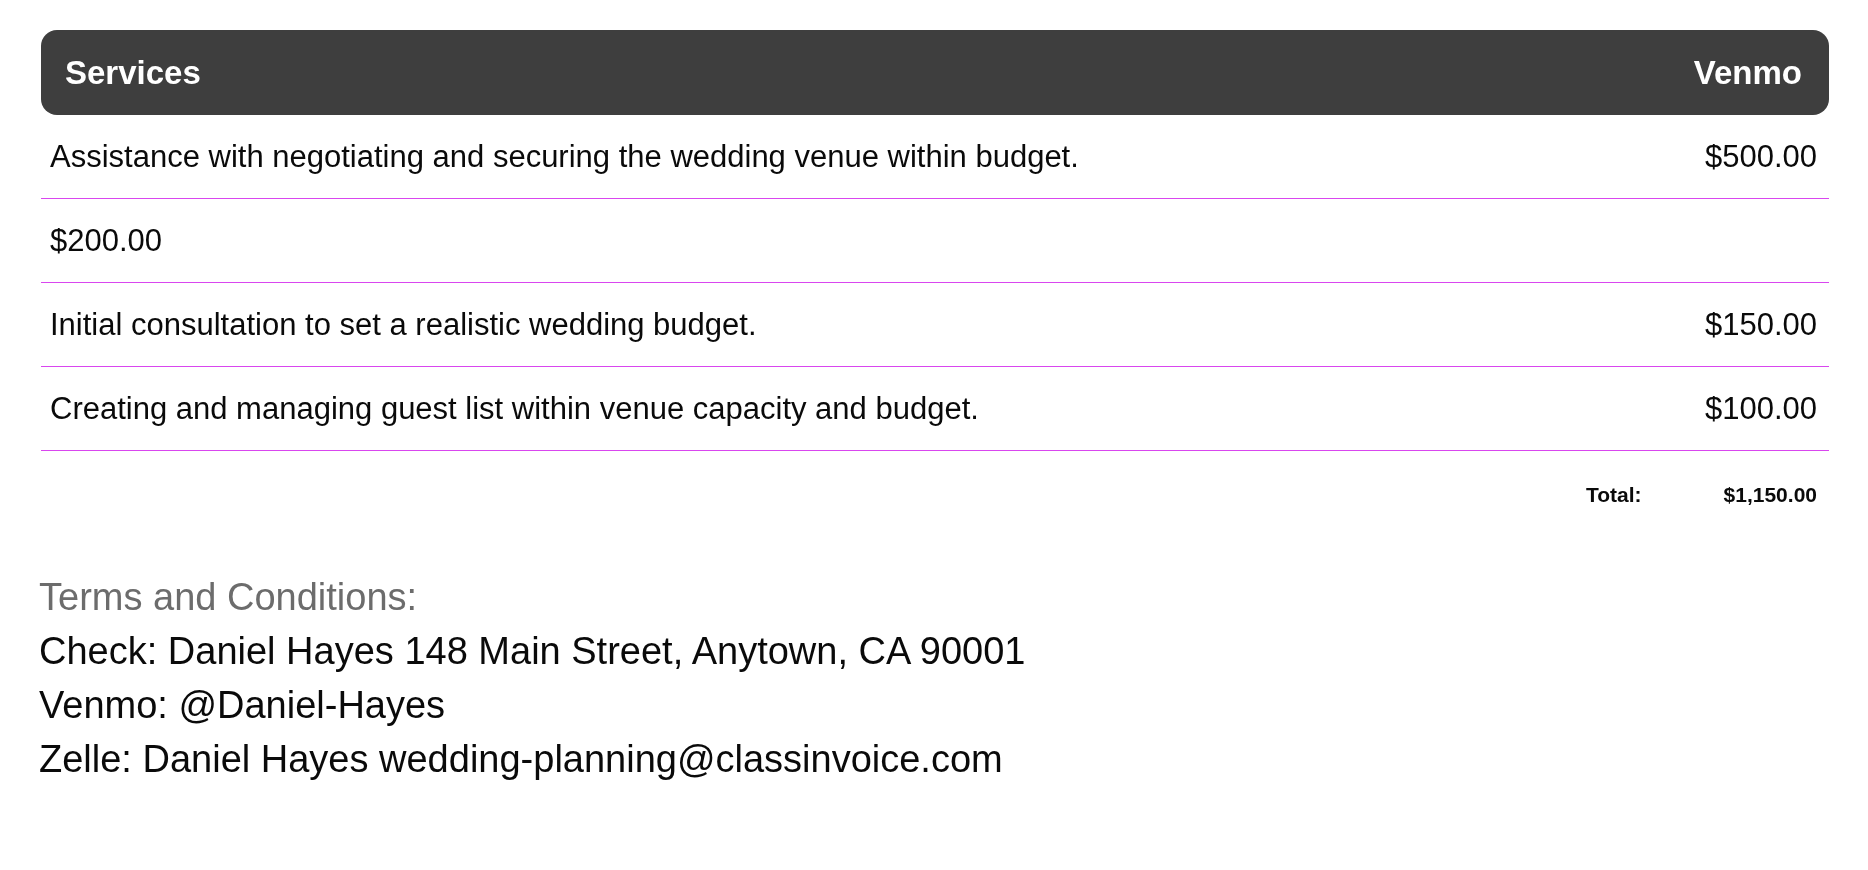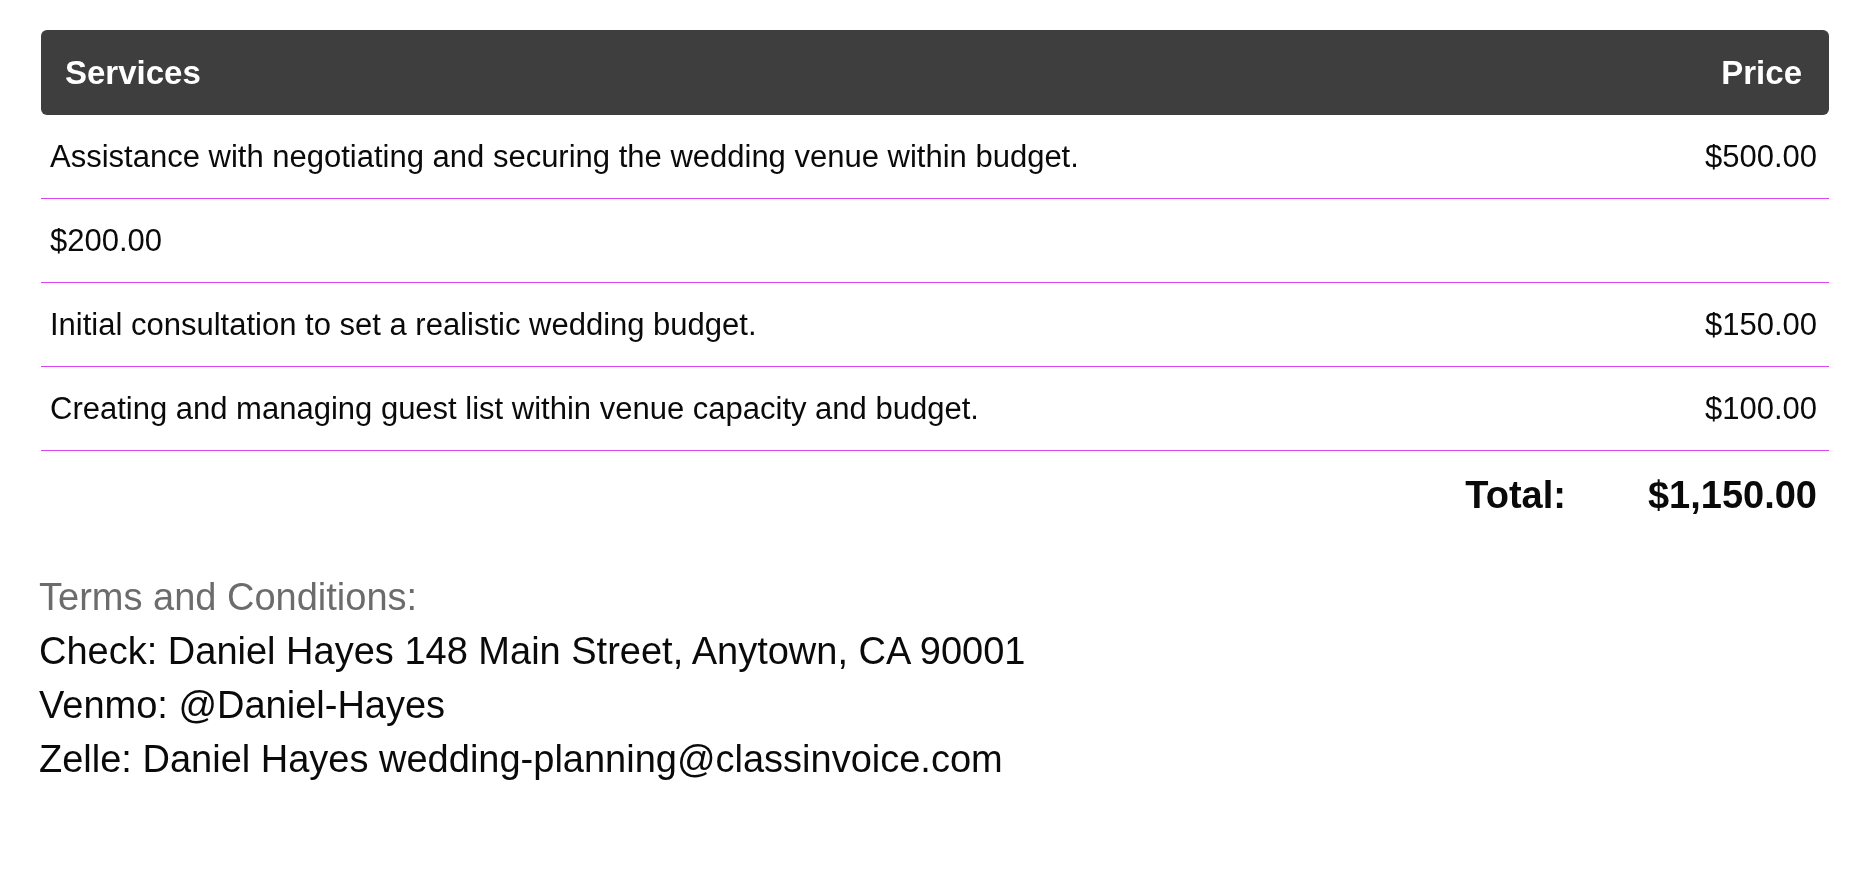--- a/index.html
+++ b/index.html
@@ -11,21 +11,21 @@
     font-family: "Liberation Sans", sans-serif;
   }
   .invoice {
     position: absolute;
     top: 30px;
     left: 41px;
     width: 1788px;
   }
   .table-header {
     background: #3e3e3e;
-    border-radius: 6px;
+    border-radius: 16px;
     height: 85px;
     display: flex;
     align-items: center;
     justify-content: space-between;
     padding: 0 27px 0 24px;
     box-sizing: border-box;
     color: #ffffff;
     font-weight: bold;
     font-size: 33px;
   }
@@ -49,21 +49,21 @@
   .table-row .price-cell {
     flex: 0 0 auto;
     text-align: right;
   }
   .total-row {
     display: flex;
     align-items: center;
     justify-content: flex-end;
     height: 88px;
     font-weight: bold;
-    font-size: 38px;
+    font-size: 21px;
     color: #0a0a0a;
     padding-right: 12px;
     gap: 82px;
   }
   .terms {
     margin-top: 31px;
     margin-left: -2px;
     font-size: 38px;
     line-height: 54px;
     color: #0a0a0a;
@@ -74,21 +74,21 @@
 </style>
 </head>
 <body>
 
 <div class="invoice">
 
   <div class="services-table">
 
     <div class="table-header">
       <span>Services</span>
-      <span>Price</span>
+      <span>Venmo</span>
     </div>
 
     <div class="table-row">
       <span class="service-cell">Assistance with negotiating and securing the wedding venue within budget.</span>
       <span class="price-cell">$500.00</span>
     </div>
 
     <div class="table-row">
       <span class="price-cell">$200.00</span>
     </div>

